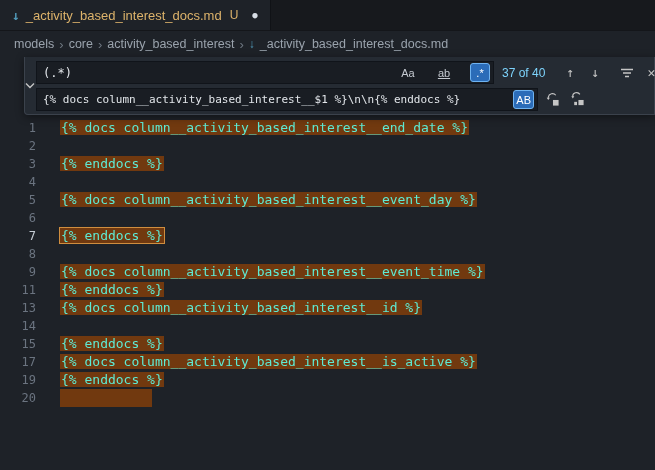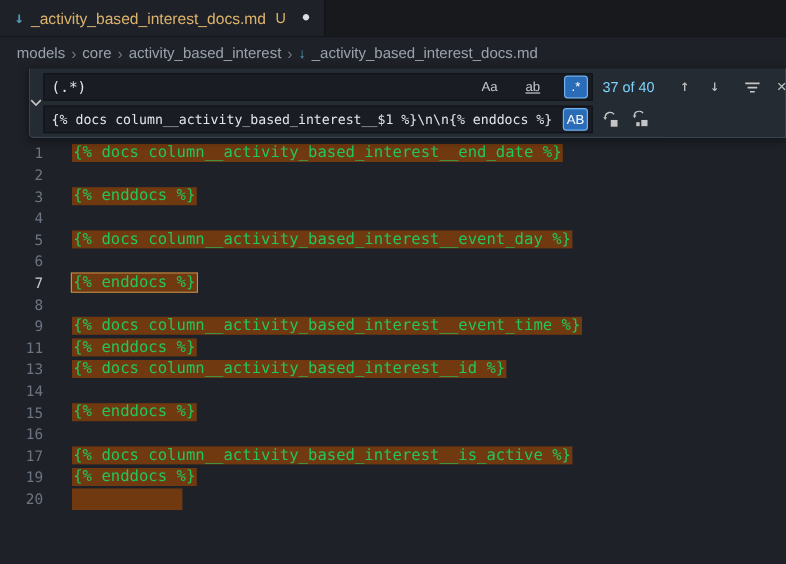--- a/index.html
+++ b/index.html
@@ -43,21 +43,21 @@
   .editor-wrap { position:absolute; top:57px; left:0; right:0; bottom:0; }
   .editor { position:absolute; inset:0; padding-top:62px; cursor:text; }
   .line { height:18px; display:flex; align-items:center; white-space:pre; }
   .ln {
     width:36px; flex:0 0 36px; text-align:right; color:#6b7480; font-size:12px;
     user-select:none;
   }
   .ln.cur { color:#c6cdd5; }
   .code { margin-left:24px; font-size:13px; line-height:18px; color:#d4d4d4; }
   .match {
-    background:#71390f; color:#22c55e; padding:0 1px;
+    background:#71390f; color:#5eead4; padding:0 1px;
   }
   .match.current { outline:1px solid #cf8e3f; }
   .match.partial { display:inline-block; width:92px; height:18px; vertical-align:top; }
 
   
   .find-widget {
     position:absolute; top:0; right:0; left:24px; height:58px;
     background:#252b33; border:1px solid #3b424c; border-top:none;
     border-bottom-left-radius:4px;
     box-shadow:0 2px 8px rgba(0,0,0,.45);
@@ -67,21 +67,21 @@
     width:15px; display:flex; align-items:center; justify-content:center;
     cursor:pointer; border-right:1px solid transparent;
   }
   .fw-rows { flex:1; display:flex; flex-direction:column; gap:4px; padding:4px 4px 4px 0; }
   .fw-row { display:flex; align-items:center; gap:4px; height:23px; }
   .fw-input {
     background:#191d23; border:1px solid #10141a; height:23px;
     display:flex; align-items:center; padding:0 3px 0 6px; cursor:text;
   }
   .find-input { width:458px; }
-  .replace-input { width:458px; }
+  .replace-input { width:502px; }
   .input-text {
     flex:1; font-size:11px; color:#e2e6ea; overflow:hidden; white-space:pre;
   }
   .find-input .input-text { font-size:12px; }
   .opts { display:flex; gap:16px; margin-left:4px; }
   .opt {
     min-width:20px; height:19px; padding:0 2px; border-radius:3px;
     display:flex; align-items:center; justify-content:center;
     color:#c5cad1; font-size:11px; font-family:"Liberation Sans", sans-serif;
     cursor:pointer; border:1px solid transparent;
@@ -191,20 +191,19 @@
         <div class="line"><span class="ln">4</span><span class="code"></span></div>
         <div class="line"><span class="ln">5</span><span class="code"><span class="match">{% docs column__activity_based_interest__event_day %}</span></span></div>
         <div class="line"><span class="ln">6</span><span class="code"></span></div>
         <div class="line"><span class="ln cur">7</span><span class="code"><span class="match current">{% enddocs %}</span></span></div>
         <div class="line"><span class="ln">8</span><span class="code"></span></div>
         <div class="line"><span class="ln">9</span><span class="code"><span class="match">{% docs column__activity_based_interest__event_time %}</span></span></div>
         <div class="line"><span class="ln">11</span><span class="code"><span class="match">{% enddocs %}</span></span></div>
         <div class="line"><span class="ln">13</span><span class="code"><span class="match">{% docs column__activity_based_interest__id %}</span></span></div>
         <div class="line"><span class="ln">14</span><span class="code"></span></div>
         <div class="line"><span class="ln">15</span><span class="code"><span class="match">{% enddocs %}</span></span></div>
-        <div class="line"><span class="ln">16</span><span class="code"></span></div>
         <div class="line"><span class="ln">17</span><span class="code"><span class="match">{% docs column__activity_based_interest__is_active %}</span></span></div>
         <div class="line"><span class="ln">19</span><span class="code"><span class="match">{% enddocs %}</span></span></div>
         <div class="line"><span class="ln">20</span><span class="code"><span class="match partial"></span></span></div>
       </div>
 
   </div>
 </div>
 
 </body></html>

